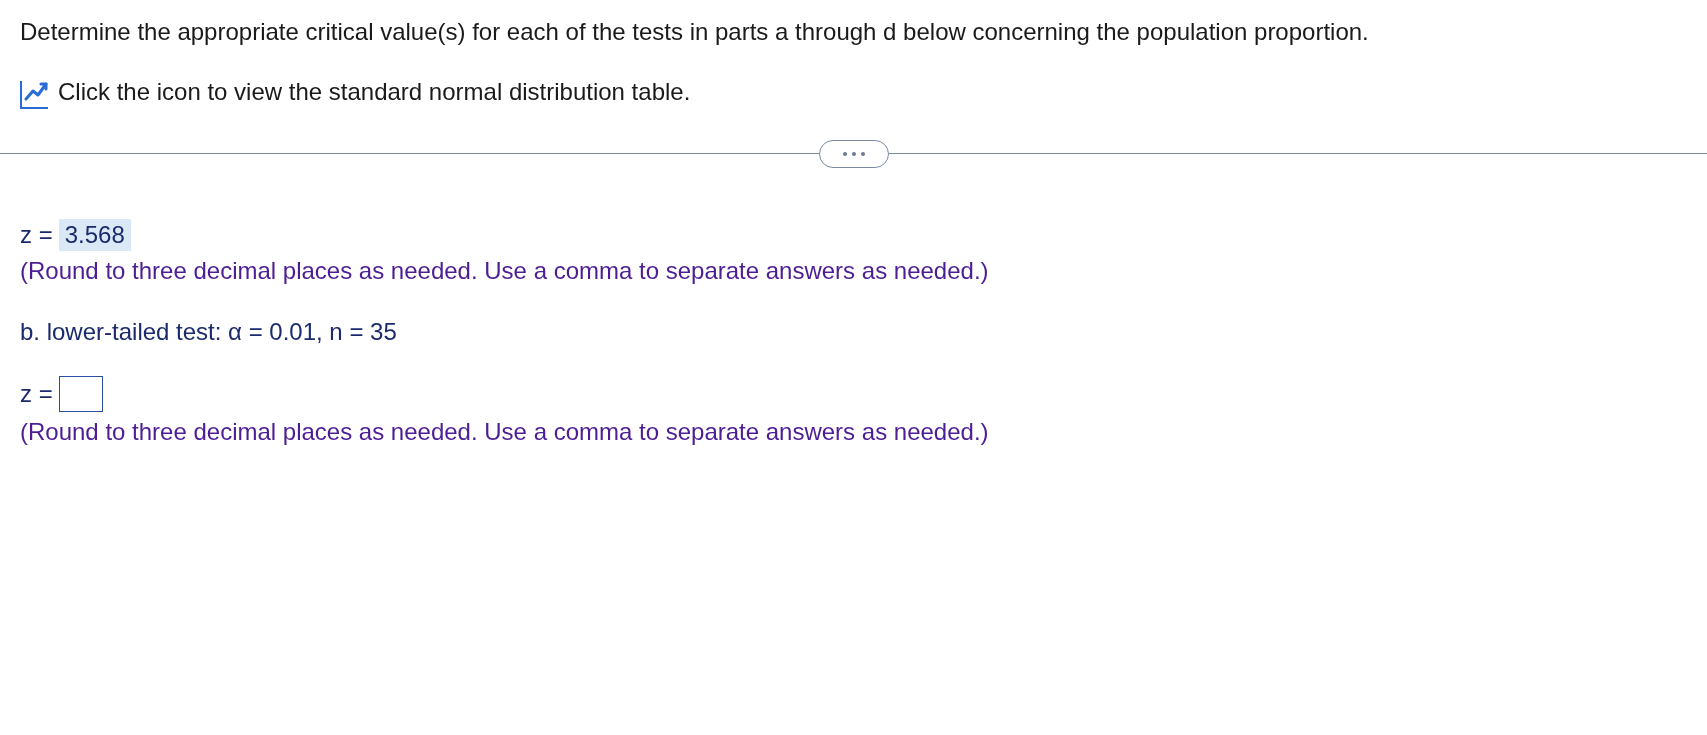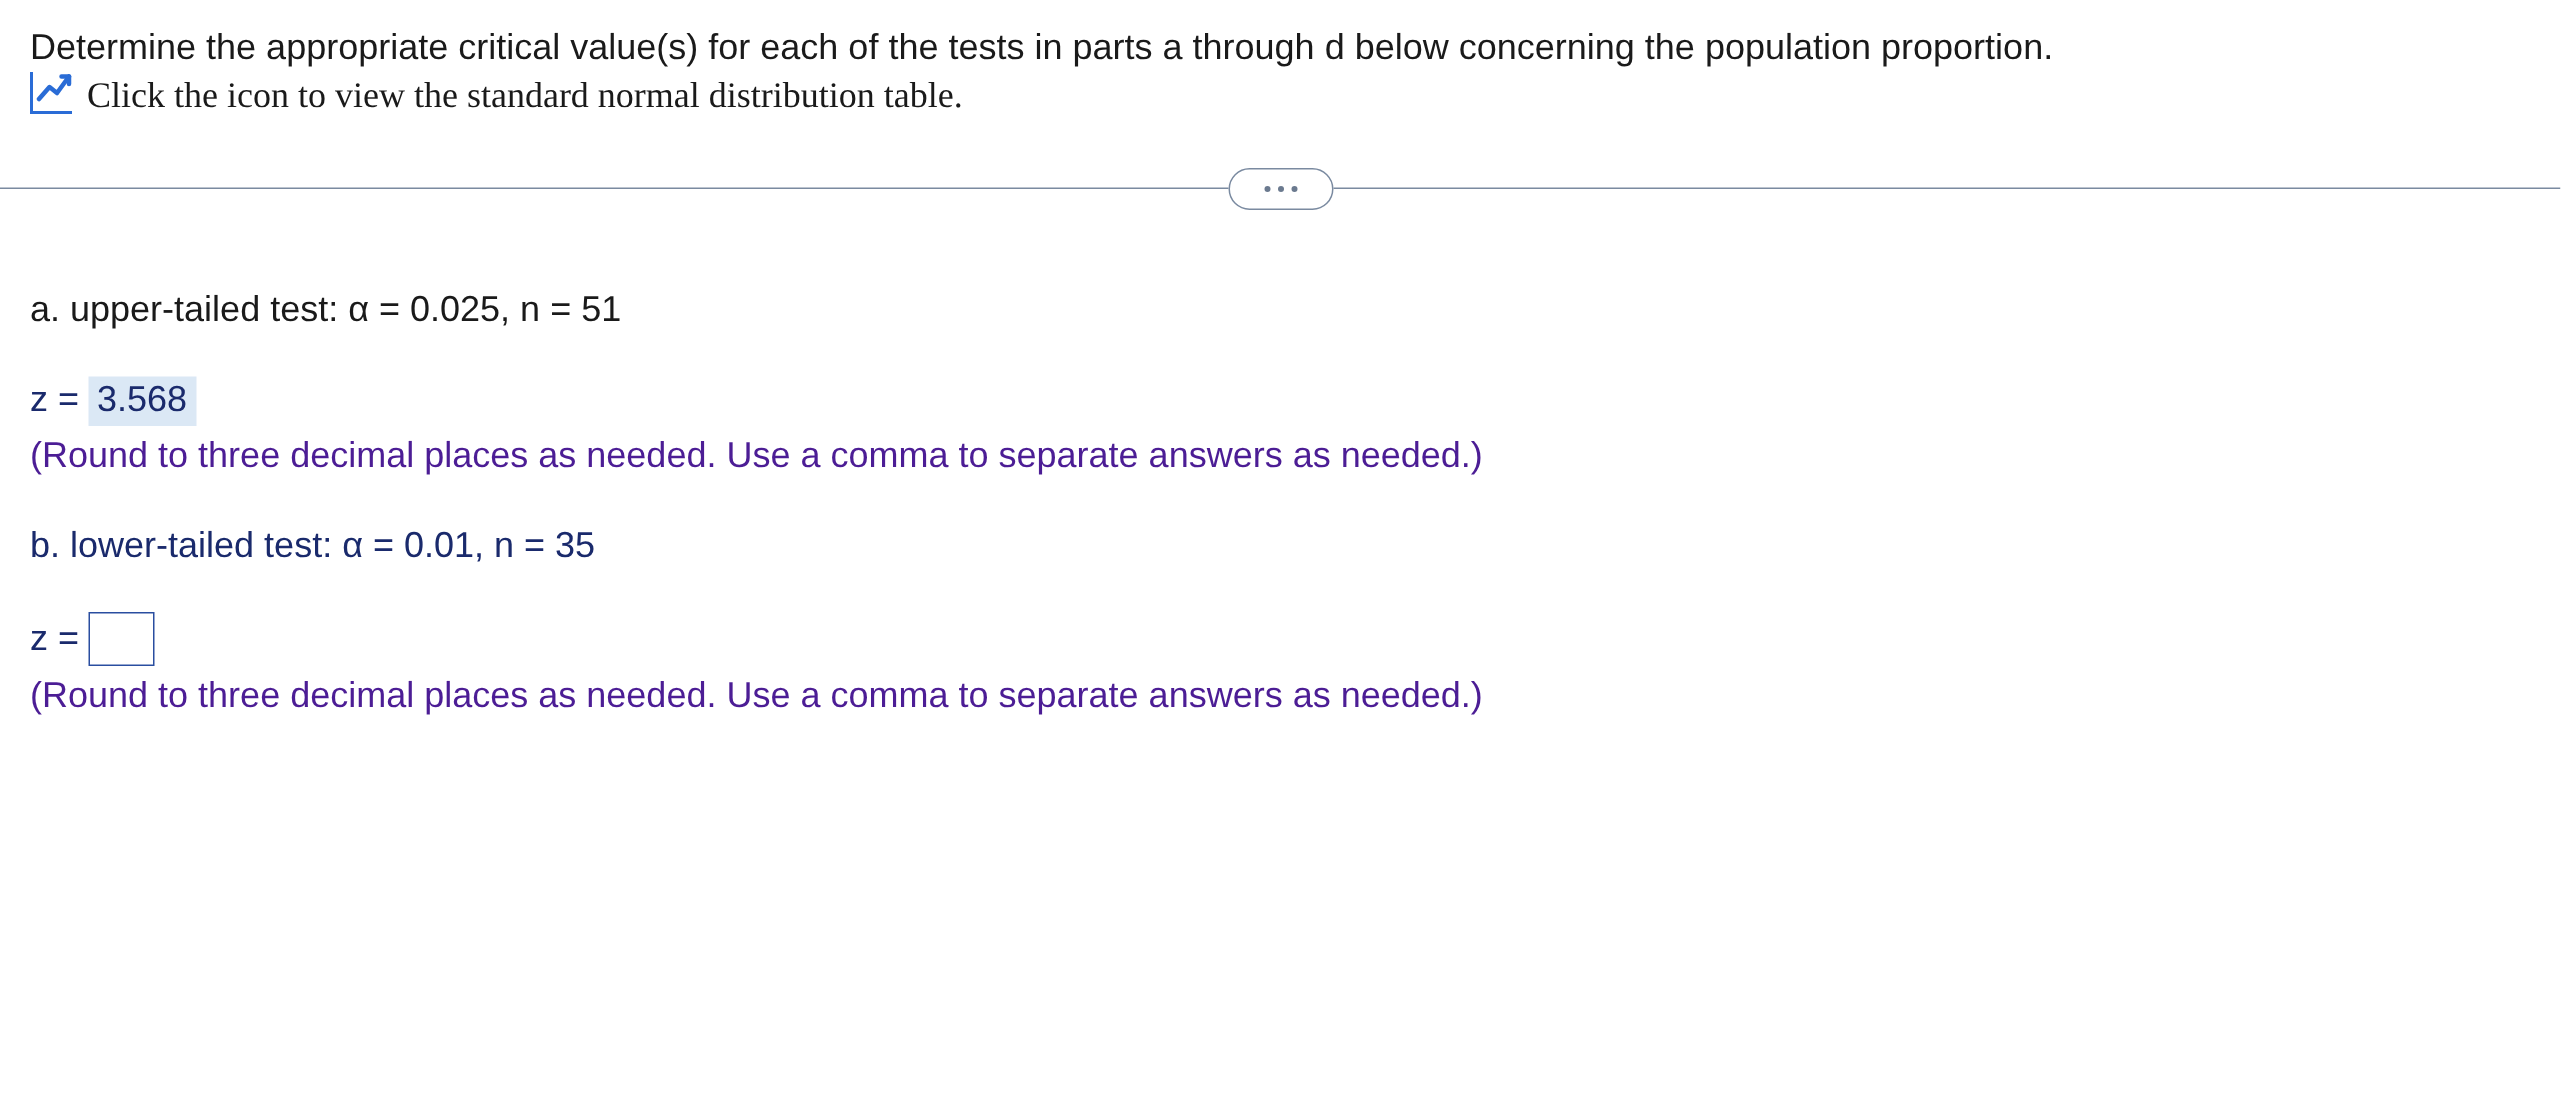--- a/index.html
+++ b/index.html
@@ -10,27 +10,27 @@
     body {
       font-family: Arial, Helvetica, sans-serif;
       font-size: 24px;
       color: #1a1a1a;
       padding: 16px 20px;
       background: #fff;
       width: 1707px;
       line-height: 1.35;
     }
     .intro {
+      margin-bottom: 28px;
     }
     .link-row {
       display: flex;
-      align-items: flex-start;
+      align-items: flex-end;
       gap: 10px;
       margin-bottom: 20px;
-      font-family: Liberation Serif, serif;
     }
     .chart-icon {
       width: 28px;
       height: 28px;
       border: 2px solid #2a6cd6;
       border-top: none;
       border-right: none;
       position: relative;
       cursor: pointer;
       flex-shrink: 0;
@@ -130,21 +130,20 @@
   <div class="divider-line"></div>
   <div class="divider-pill">
     <span class="dot"></span>
     <span class="dot"></span>
     <span class="dot"></span>
   </div>
   <div class="divider-line"></div>
 </div>
 
 <div class="part">
-  <div class="part-title">a. upper-tailed test: α = 0.025, n = 51</div>
   <div class="answer-line blue-text">
     <span>z = </span>
     <span class="answered-value">3.568</span>
   </div>
   <div class="hint">(Round to three decimal places as needed. Use a comma to separate answers as needed.)</div>
 </div>
 
 <div class="part">
   <div class="part-title blue-text">b. lower-tailed test: α = 0.01, n = 35</div>
   <div class="answer-line blue-text">

